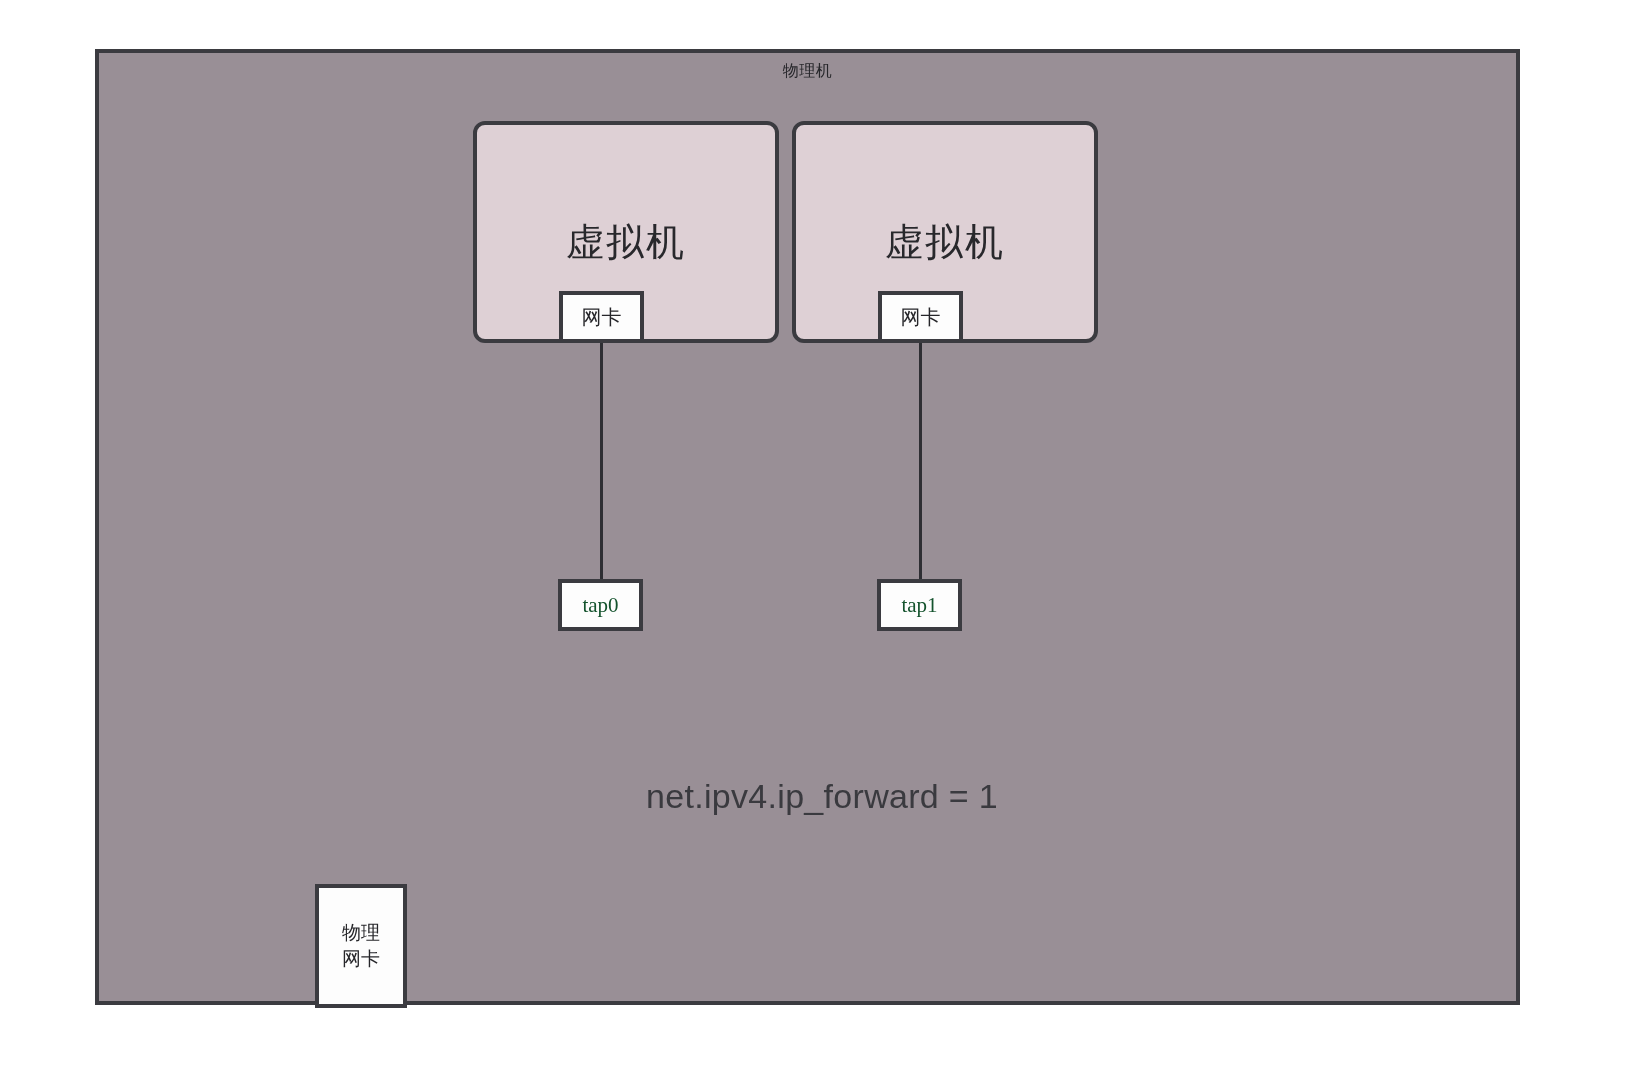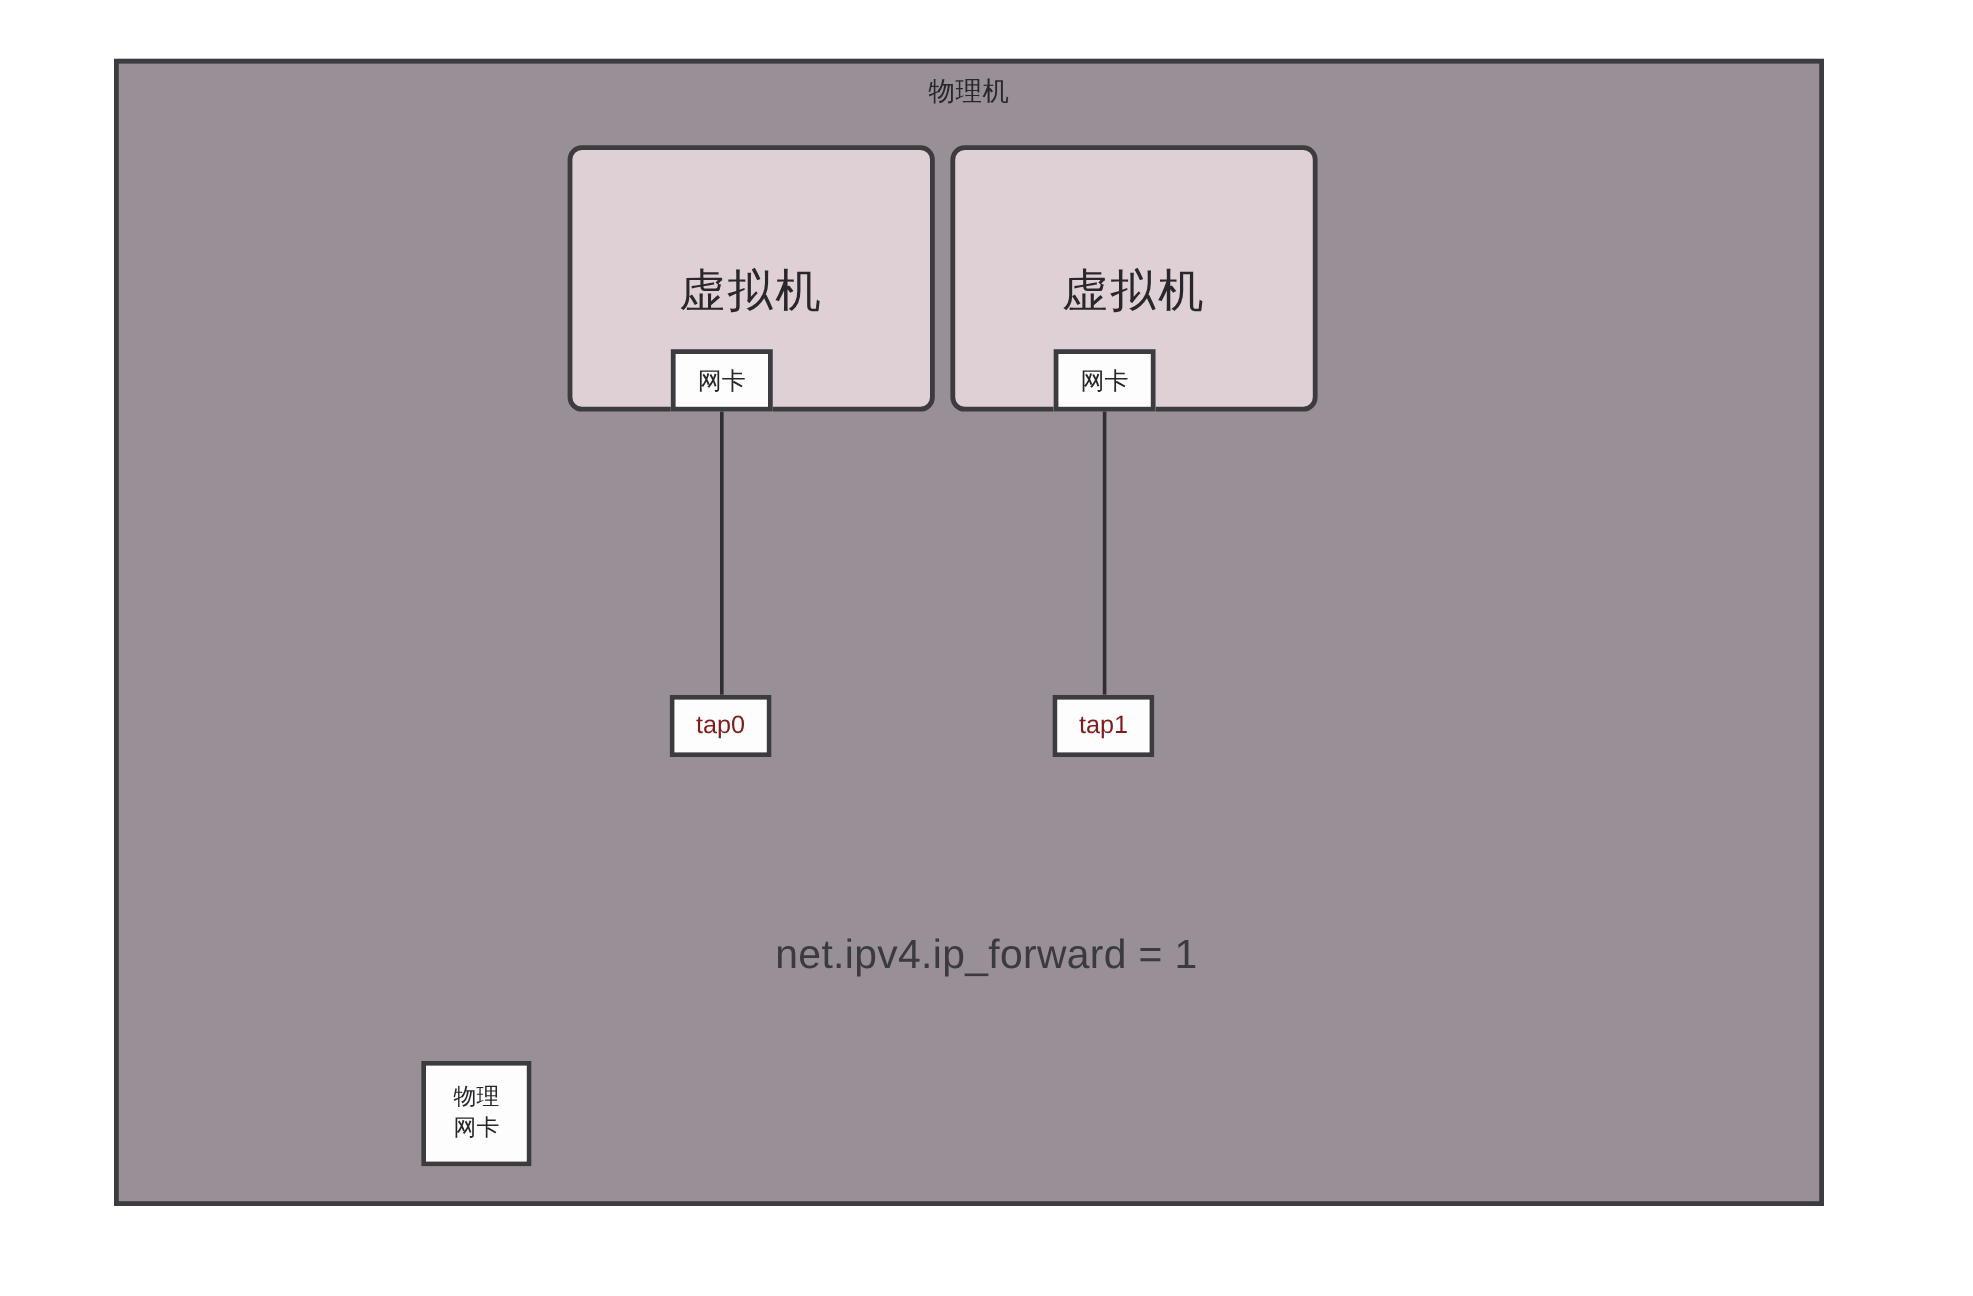--- a/index.html
+++ b/index.html
@@ -34,21 +34,21 @@
     border: 4px solid #3b3b40;
     box-sizing: border-box;
   }
 
   .host-title {
     position: absolute;
     left: 0;
     top: 8px;
     width: 100%;
     text-align: center;
-    font-size: 22px;
+    font-size: 16px;
     color: #27272b;
     letter-spacing: 0.5px;
   }
 
   
   .vm-box {
     position: absolute;
     width: 306px;
     height: 222px;
     background: #ded0d5;
@@ -101,22 +101,23 @@
     position: absolute;
     width: 85px;
     height: 52px;
     background: #fdfdfd;
     border: 4px solid #3b3b40;
     box-sizing: border-box;
     display: flex;
     align-items: center;
     justify-content: center;
     font-size: 21px;
-    color: #7f1d1d;
+    color: #14532d;
     z-index: 3;
+    font-family: Liberation Serif, serif;
   }
   .tap-box.tap-0 { left: 558px; top: 579px; }
   .tap-box.tap-1 { left: 877px; top: 579px; }
 
   
   .bridge-bar {
     position: absolute;
     left: 482px;
     top: 629px;
     width: 557px;
@@ -143,33 +144,32 @@
     color: #3a3a3f;
     letter-spacing: 0.3px;
   }
 
   
   .phys-nic {
     position: absolute;
     left: 315px;
     top: 884px;
     width: 92px;
-    height: 88px;
+    height: 124px;
     background: #fdfdfd;
     border: 4px solid #3b3b40;
     box-sizing: border-box;
     display: flex;
     flex-direction: column;
     align-items: center;
     justify-content: center;
     font-size: 19px;
     line-height: 1.38;
     color: #26262a;
     z-index: 4;
-    margin-left: 36px;
   }
 
   
   .iptables-text {
     position: absolute;
     left: 437px;
     top: 912px;
     font-size: 34px;
     color: #3a3a3f;
     white-space: nowrap;

